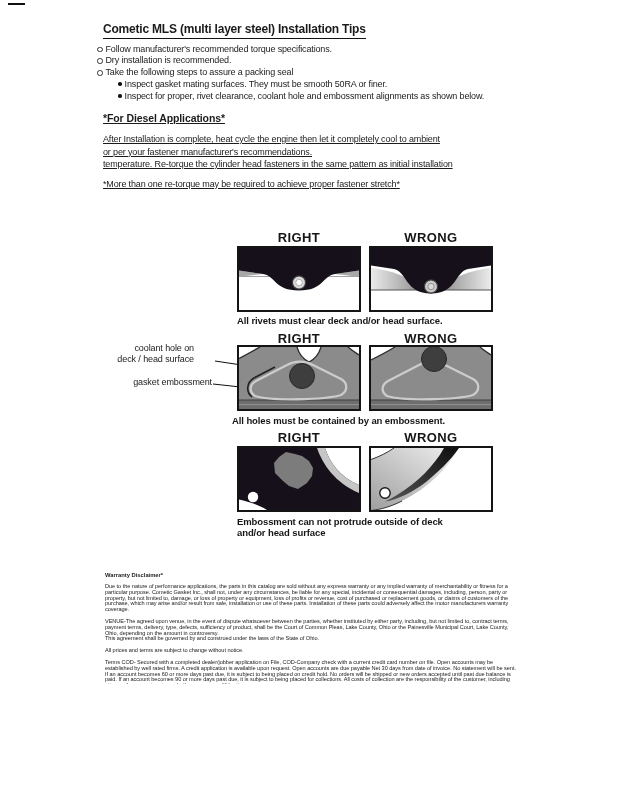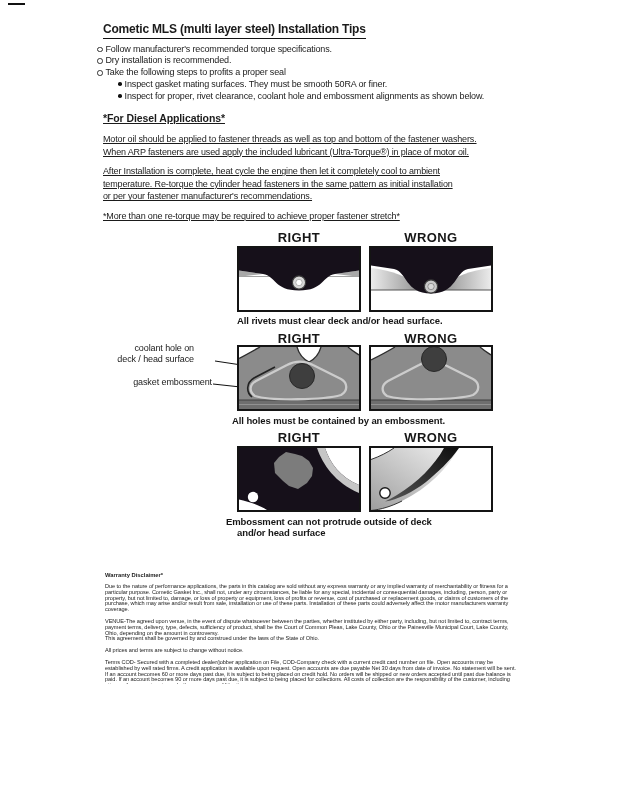--- a/index.html
+++ b/index.html
@@ -56,42 +56,38 @@
     <div class="b-line">
       <span class="open-bullet"></span>
       <span class="txt">Follow manufacturer's recommended torque specifications.</span>
     </div>
     <div class="b-line">
       <span class="open-bullet"></span>
       <span class="txt">Dry installation is recommended.</span>
     </div>
     <div class="b-line">
       <span class="open-bullet"></span>
-      <span class="txt">Take the following steps to profits a proper seal</span>
+      <span class="txt">Take the following steps to assure a packing seal</span>
     </div>
     <div class="b-line sub">
       <span class="filled-bullet"></span>
       <span class="txt">Inspect gasket mating surfaces.  They must be smooth 50RA or finer.</span>
     </div>
     <div class="b-line sub">
       <span class="filled-bullet"></span>
       <span class="txt">Inspect for proper, rivet clearance, coolant hole and embossment alignments as shown below.</span>
     </div>
   </div>
 
   <div class="diesel">
     <div class="diesel-heading">*For Diesel Applications*</div>
     <div class="para">
-      <div class="body-line">Motor oil should be applied to fastener threads as well as top and bottom of the fastener washers.</div>
-      <div class="body-line">When ARP fasteners are used apply the included lubricant (Ultra-Torque®) in place of motor oil.</div>
-    </div>
-    <div class="para">
       <div class="body-line">After Installation is complete, heat cycle the engine then let it completely cool to ambient</div>
+      <div class="body-line">or per your fastener manufacturer's recommendations.</div>
       <div class="body-line">temperature. Re-torque the cylinder head fasteners in the same pattern as initial installation</div>
-      <div class="body-line">or per your fastener manufacturer's recommendations.</div>
     </div>
     <div class="body-line retorque-note">*More than one re-torque may be required to achieve proper fastener stretch*</div>
   </div>
 
   <div class="dg-label" style="left:237px;top:230px;">RIGHT</div>
   <div class="dg-label" style="left:369px;top:230px;">WRONG</div>
 
   <div class="dg-box" style="left:237px;top:246px;">
     <svg width="120" height="62" viewBox="0 0 120 62" preserveAspectRatio="none">
       <rect width="120" height="62" fill="#ffffff"></rect>
@@ -200,21 +196,21 @@
         </linearGradient>
       </defs>
       <rect width="120" height="62" fill="#ffffff"></rect>
       <path d="M23,0 H88 C76,21 57,40 31,53 C20,58.5 10,61.5 0,62.5 V11.5 C8.5,8.5 16.5,4.5 23,0 Z" fill="url(#g3)"></path>
       <path d="M88,0 H73 C63,18 47,34 26,47 C22,49.5 18,51.5 14,53.5 C26,52 42,44 55,34 C67,24 79,13 88,0 Z" fill="url(#gd3)"></path>
       <path d="M23,0 C16.5,4.5 8.5,8.5 0,11.5" stroke="#333333" stroke-width="1" fill="none"></path>
       <path d="M31,53 C20,58.5 10,61.5 0,62.5" stroke="#333333" stroke-width="1" fill="none"></path>
       <circle cx="14" cy="45" r="5.2" fill="#ffffff" stroke="#1a1a1a" stroke-width="1.4"></circle>
     </svg>
   </div>
-  <div class="dg-caption" style="left:226px;top:516px;">Embossment can not protrude outside of deck</div>
+  <div class="dg-caption" style="left:237px;top:516px;">Embossment can not protrude outside of deck</div>
   <div class="dg-caption" style="left:237px;top:527px;text-align:right;">and/or head surface</div>
 
   <div class="disclaimer">
     <div class="disc-heading">Warranty Disclaimer*</div>
     <div class="disc-para">Due to the nature of performance applications, the parts in this catalog are sold without any express warranty or any implied warranty of merchantability or fitness for a particular purpose.  Cometic Gasket Inc., shall not, under any circumstances, be liable for any special, incidental or consequential damages, including, person, party or property, but not limited to, damage, or loss of property or equipment, loss of profits or revenue, cost of purchased or replacement goods, or claims of customers of the purchase, which may arise and/or result from sale, installation or use of these parts.  Installation of these parts could adversely affect the motor manufacturers warranty coverage.</div>
     <div class="disc-para">
       <div>VENUE-The agreed upon venue, in the event of dispute whatsoever between the parties, whether instituted by either party, including, but not limited to, contract terms, payment terms, delivery, type, defects, sufficiency of product, shall be the Court of Common Pleas, Lake County, Ohio or the Painesville Municipal Court, Lake County, Ohio, depending on the amount in controversy.</div>
       <div>This agreement shall be governed by and construed under the laws of the State of Ohio.</div>
     </div>
     <div class="disc-para">All prices and terms are subject to change without notice.</div>

